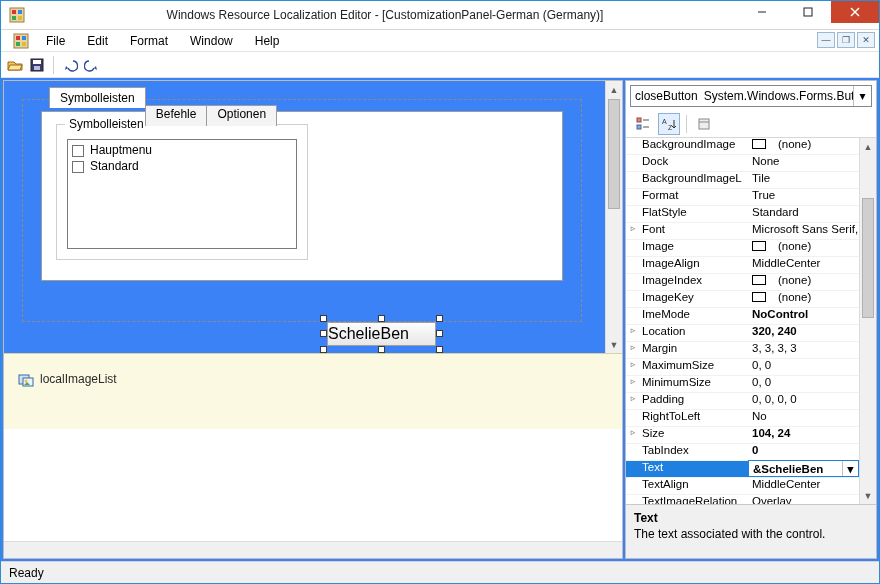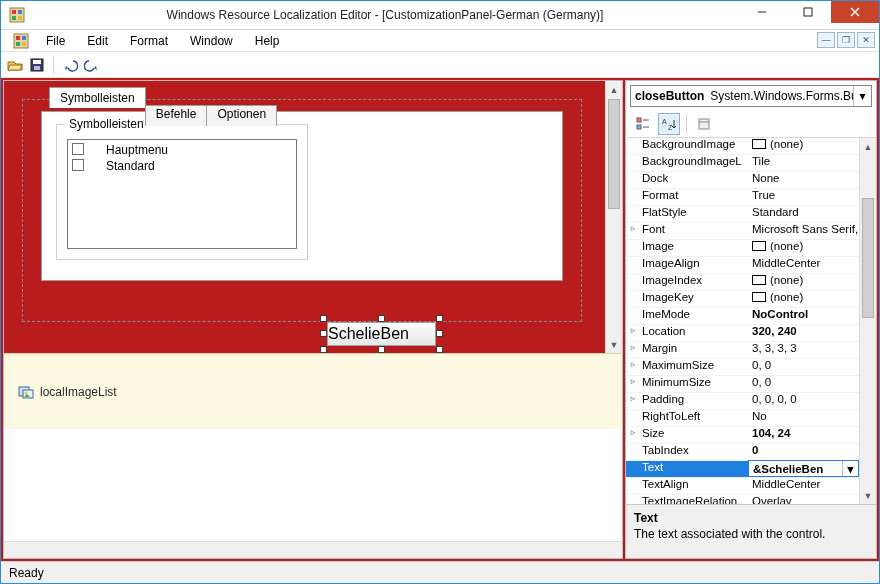--- a/index.html
+++ b/index.html
@@ -11,65 +11,65 @@
   .win-btns{display:flex;height:100%}
   .win-btn{width:46px;height:22px;display:flex;align-items:center;justify-content:center;background:#fff}
   .win-btn.close{background:#c9442b;color:#fff;width:48px}
   .menubar{height:22px;background:#fff;display:flex;align-items:center;padding:0 4px;border-bottom:1px solid #e3e3e3;position:relative}
   .menubar .mi{padding:2px 10px;border:1px solid transparent}
   .mdi-ctrls{position:absolute;right:4px;top:2px;display:flex;gap:0}
   .mdi-btn{width:18px;height:16px;border:1px solid #9fb7cf;background:#eaf2fb;display:flex;align-items:center;justify-content:center;font-size:9px;color:#3a5d80;margin-left:2px}
   .toolbar{height:26px;background:#fff;display:flex;align-items:center;padding:0 6px;gap:6px;border-bottom:1px solid #e3e3e3}
   .tb-sep{width:1px;height:18px;background:#d0d0d0;margin:0 2px}
   .ico{width:16px;height:16px;display:inline-flex;align-items:center;justify-content:center}
-  .client{flex:1;display:flex;background:#b91c1c;min-height:0}
+  .client{flex:1;display:flex;background:#3b82f6;min-height:0}
   .left-area{flex:1;display:flex;flex-direction:column;border:1px solid #bcbcbc;margin:2px 0 2px 2px;min-width:0}
   .design-scroll{display:flex;min-height:0;flex:0 0 auto}
   .designer{flex:1;padding:18px 18px 8px 18px;position:relative}
   .vscroll{width:17px;background:#f0f0f0;border-left:1px solid #dcdcdc;position:relative;height:272px}
   .vscroll .arrow{height:17px;display:flex;align-items:center;justify-content:center;color:#5f5f5f;font-size:9px}
   .vscroll .thumb{position:absolute;left:2px;right:2px;top:18px;height:110px;background:#cfcfcf;border:1px solid #b0b0b0}
   .tabstrip{display:flex;gap:0;position:relative;top:1px;z-index:2;margin-left:8px}
   .tab{padding:3px 10px;border:1px solid #9c9c9c;border-bottom:none;background:#fff;margin-right:-1px;font-size:12px}
   .tab.inactive{background:#f4f4f4;position:relative;top:18px;padding-top:1px;padding-bottom:1px}
   .tabpanel{border:1px solid #9c9c9c;background:#fff;padding:12px 14px 18px 14px;min-height:170px;position:relative}
   .dashed-wrap{border:1px dashed #8a8a8a;padding:14px 18px 40px 18px;position:relative}
   .groupbox{border:1px solid #cfcfcf;padding:14px 10px 10px 10px;position:relative;width:252px}
   .groupbox .legend{position:absolute;top:-8px;left:8px;background:#fff;padding:0 4px;font-size:12px}
   .listbox{border:1px solid #7a7a7a;height:110px;background:#fff;padding:2px}
-  .li{display:flex;align-items:flex-start;gap:22px;padding:1px 2px}
+  .li{display:flex;align-items:flex-end;gap:6px;padding:1px 2px}
   .chk{width:12px;height:12px;border:1px solid #707070;background:#fff}
   .btncol{position:absolute;left:298px;top:24px;display:flex;flex-direction:column;gap:8px}
   .wbtn{width:80px;height:24px;border:1px solid #9f9f9f;background:linear-gradient(#fdfdfd,#e7e7e7);font-size:12px;text-align:center;line-height:22px}
   .sel-wrap{position:absolute;left:320px;top:238px;width:115px;height:30px}
   .handle{position:absolute;width:7px;height:7px;background:#fff;border:1px solid #3a3a3a}
   .h-tl{left:-4px;top:-4px}.h-tc{left:50%;margin-left:-4px;top:-4px}.h-tr{right:-4px;top:-4px}
   .h-ml{left:-4px;top:50%;margin-top:-4px}.h-mr{right:-4px;top:50%;margin-top:-4px}
   .h-bl{left:-4px;bottom:-4px}.h-bc{left:50%;margin-left:-4px;bottom:-4px}.h-br{right:-4px;bottom:-4px}
   .sel-btn{position:absolute;left:3px;top:3px;right:3px;bottom:3px;border:1px solid #9f9f9f;background:linear-gradient(#fdfdfd,#e7e7e7);line-height:22px;font-size:16px}
-  .tray{background:#fbf9e2;border-top:1px solid #d7d3a6;padding:18px 14px;display:flex;align-items:center;gap:6px;color:#2b2b2b;height:76px}
+  .tray{background:#fbf9e2;border-top:1px solid #d7d3a6;padding:18px 14px;display:flex;gap:6px;color:#2b2b2b;height:76px}
   .spacer{flex:1;background:#fff}
   .hscroll{height:17px;background:#f0f0f0;border-top:1px solid #dcdcdc}
   .right-pane{width:252px;border:1px solid #bcbcbc;margin:2px;display:flex;flex-direction:column;background:#fff;min-height:0}
   .prop-head{display:flex;align-items:center;border:1px solid #828790;margin:4px;height:22px;background:#fff}
-  .prop-head .obj{padding:0 4px;font-weight:bold}
+  .prop-head .obj{padding:0 4px;font-weight:normal}
   .prop-head .typ{flex:1;padding:0 2px;white-space:nowrap;overflow:hidden}
   .dd-arw{width:18px;height:100%;border-left:1px solid #c0c0c0;display:flex;align-items:center;justify-content:center}
   .prop-tools{height:26px;display:flex;align-items:center;gap:4px;padding:0 6px}
   .pt-btn{width:22px;height:22px;border:1px solid transparent;display:flex;align-items:center;justify-content:center}
   .pt-btn.active{border:1px solid #8fb0d6;background:#e3efff}
   .prop-grid{flex:1;overflow:hidden;border-top:1px solid #d7d7d7;position:relative;font-size:11.5px;display:flex}
   .pg-rows{flex:1;overflow:hidden}
   .pg-scroll{width:17px;background:#f0f0f0;border-left:1px solid #dcdcdc;position:relative}
   .pg-scroll .arrow{height:17px;display:flex;align-items:center;justify-content:center;color:#5f5f5f;font-size:9px}
   .pg-scroll .thumb{position:absolute;left:2px;right:2px;top:60px;height:120px;background:#cfcfcf;border:1px solid #b0b0b0}
   .pg-row{display:flex;height:17px;align-items:flex-start;border-bottom:1px solid #eef2f5}
   .pg-exp{width:14px;text-align:center;color:#6a6a6a;font-size:9px}
   .pg-name{width:108px;padding-left:2px;white-space:nowrap;overflow:hidden}
-  .pg-val{flex:1;padding-left:4px;white-space:nowrap;overflow:hidden;display:flex;align-items:center;gap:4px}
+  .pg-val{flex:1;padding-left:4px;white-space:nowrap;overflow:hidden;display:flex;align-items:center;gap:12px}
   .pg-row.sel{background:#1f80e0;color:#fff}
   .pg-row.sel .pg-val{background:#fff;color:#000;border:1px solid #1f80e0;height:17px;margin:-1px 0}
   .pg-row.sel .pg-val .dd-sm{border-left:1px solid #c0c0c0;width:16px;height:100%;display:flex;align-items:center;justify-content:center;margin-left:auto}
   .bold{font-weight:bold}
   .swatch{width:14px;height:10px;border:1px solid #000;background:#fff}
   .prop-desc{border-top:1px solid #c9c9c9;background:#f0f0f0;padding:6px 8px;height:54px}
   .prop-desc .dt{font-weight:bold;margin-bottom:2px}
   .status{height:22px;background:#f0f0f0;border-top:1px solid #d3d3d3;display:flex;align-items:center;padding:0 8px;font-size:12px}
   svg{display:block}
 </style>
@@ -261,30 +261,30 @@
             <div class="pg-row">
               <div class="pg-exp"></div>
               <div class="pg-name">BackgroundImage</div>
               <div class="pg-val">
                 <span class="swatch"></span>
                 <span>(none)</span>
               </div>
             </div>
             <div class="pg-row">
               <div class="pg-exp"></div>
+              <div class="pg-name">Dock</div>
+              <div class="pg-val">
+                <span>None</span>
+              </div>
+            </div>
+            <div class="pg-row">
+              <div class="pg-exp"></div>
               <div class="pg-name">BackgroundImageL</div>
               <div class="pg-val">
                 <span>Tile</span>
-              </div>
-            </div>
-            <div class="pg-row">
-              <div class="pg-exp"></div>
-              <div class="pg-name">Dock</div>
-              <div class="pg-val">
-                <span>None</span>
               </div>
             </div>
             <div class="pg-row">
               <div class="pg-exp"></div>
               <div class="pg-name">Format</div>
               <div class="pg-val">
                 <span>True</span>
               </div>
             </div>
             <div class="pg-row">

